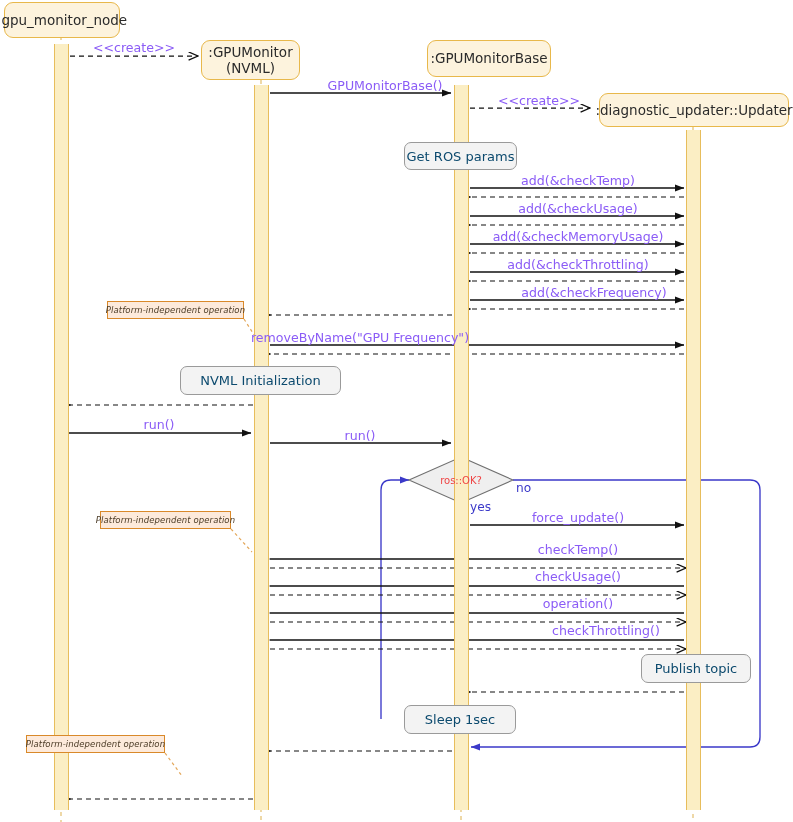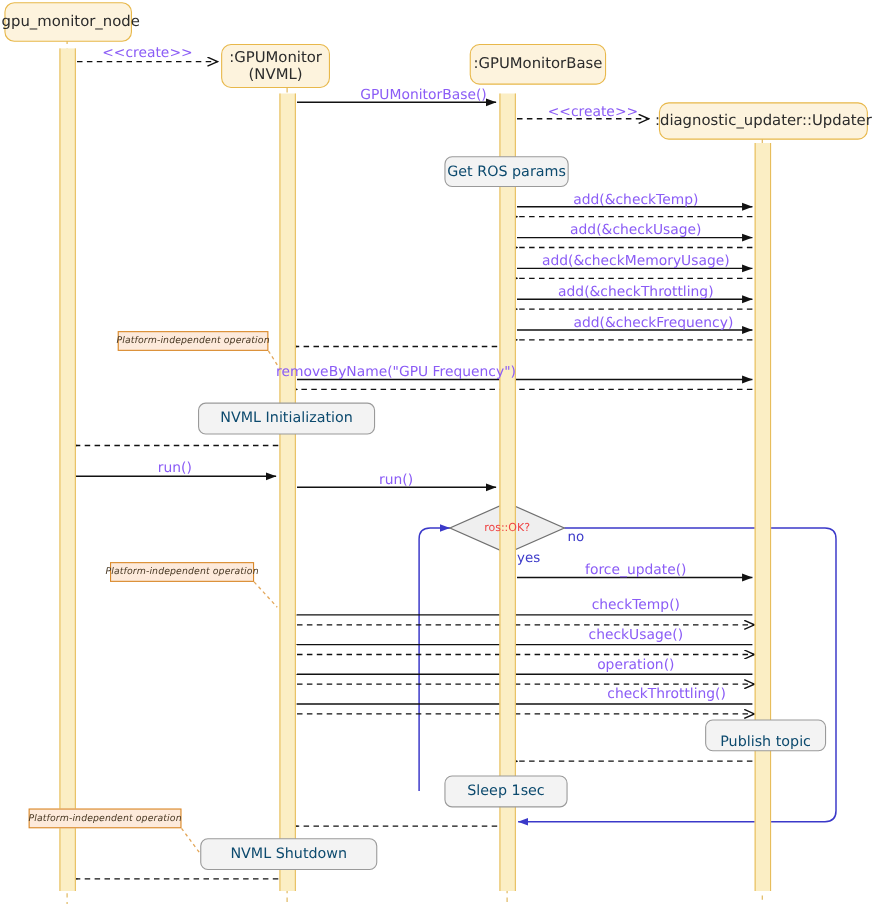--- a/index.html
+++ b/index.html
@@ -160,28 +160,25 @@
   <div class="act" style="left:254px;top:85px;width:13px;height:725px;"></div>
   <div class="act" style="left:454px;top:85px;width:13px;height:725px;"></div>
   <div class="act" style="left:686px;top:130px;width:13px;height:680px;"></div>
 
   <div class="opbox" style="left:404px;top:142px;width:113px;height:28px;">
     <span>Get ROS params</span>
   </div>
   <div class="opbox" style="left:180px;top:366px;width:161px;height:29px;">
     <span>NVML Initialization</span>
   </div>
-  <div class="opbox" style="left:641px;top:654px;width:110px;height:29px;align-items:flex-end;">
+  <div class="opbox" style="left:641px;top:654px;width:110px;height:29px;">
     <span>Publish topic</span>
   </div>
   <div class="opbox" style="left:404px;top:705px;width:112px;height:29px;">
     <span>Sleep 1sec</span>
-  </div>
-  <div class="opbox" style="left:182px;top:762px;width:161px;height:29px;">
-    <span>NVML Shutdown</span>
   </div>
 
   <div class="note" style="left:107px;top:301px;width:137px;height:18px;">
     <span>Platform-independent operation</span>
   </div>
   <div class="note" style="left:100px;top:511px;width:131px;height:18px;">
     <span>Platform-independent operation</span>
   </div>
   <div class="note" style="left:26px;top:735px;width:139px;height:18px;">
     <span>Platform-independent operation</span>

